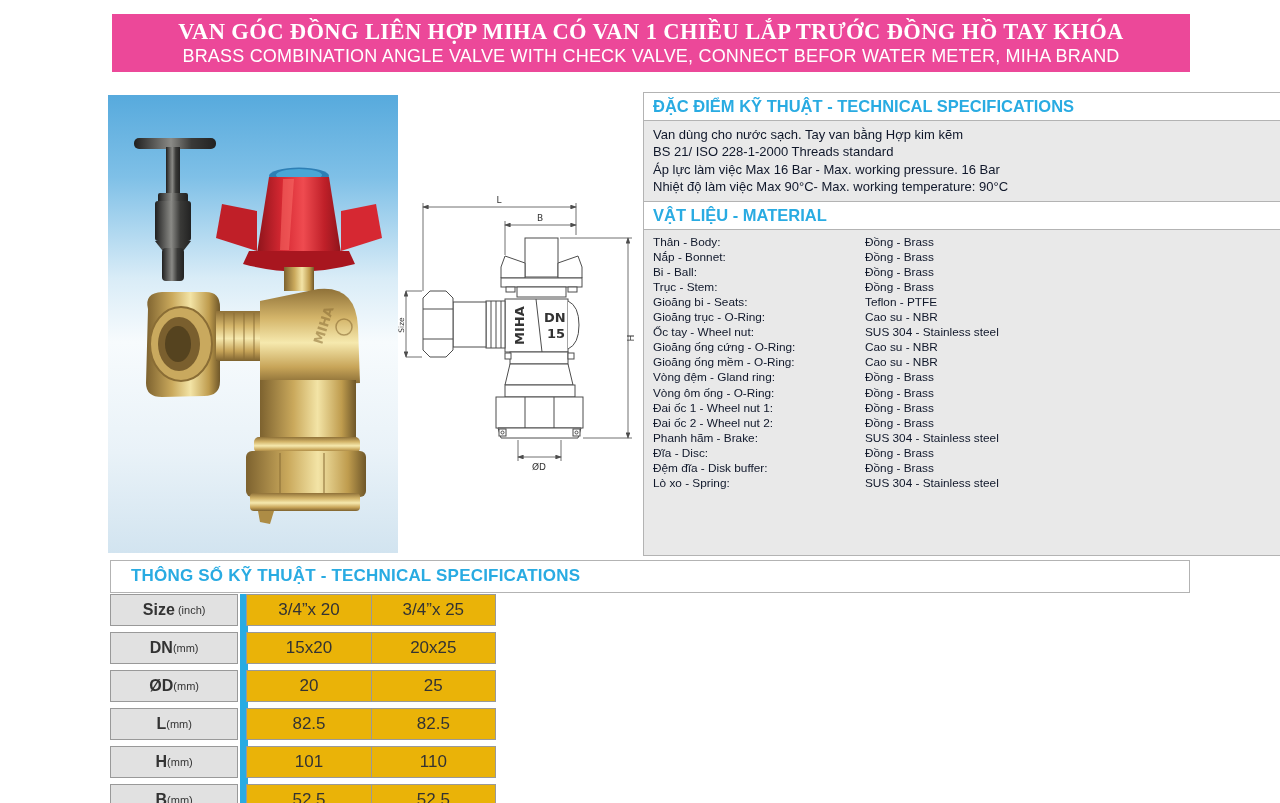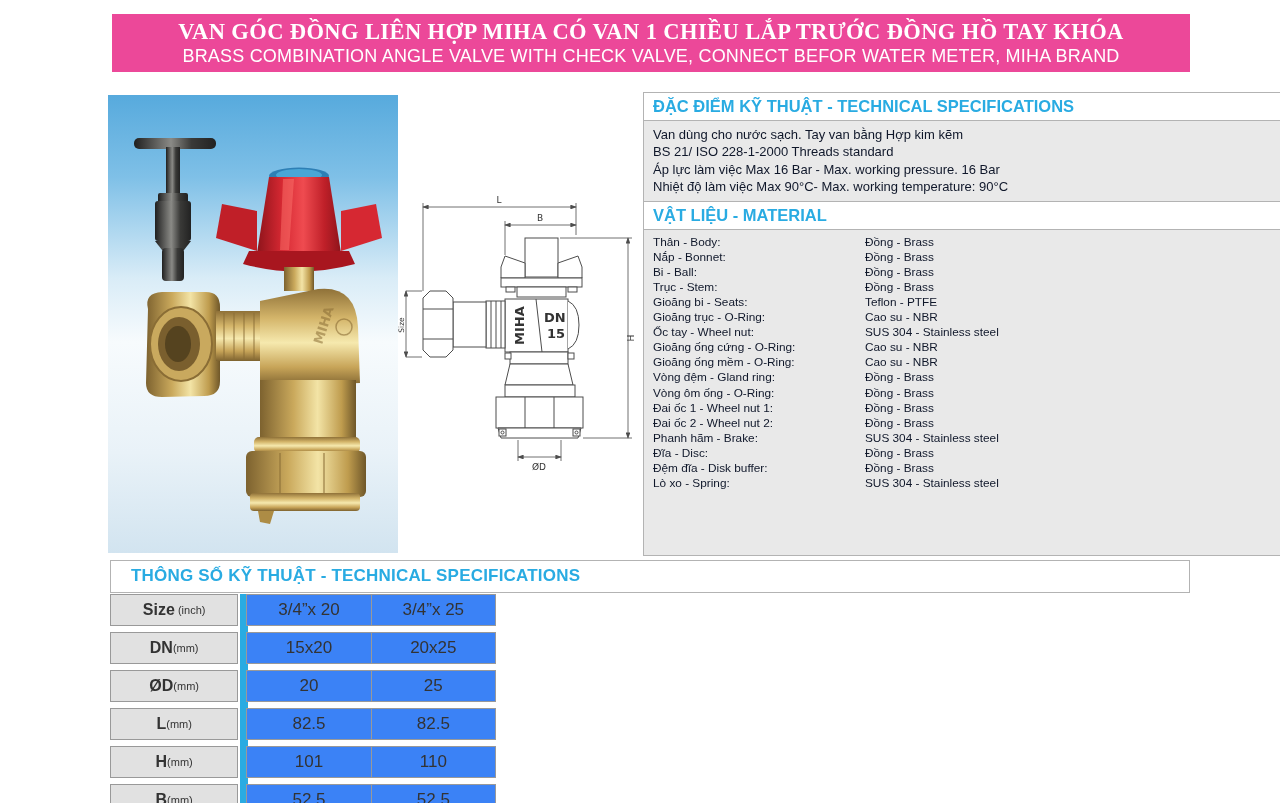--- a/index.html
+++ b/index.html
@@ -47,21 +47,21 @@
   }
   
   .spec-table{position:absolute;left:110px;top:594px;width:386px;}
   .stripe{position:absolute;left:130px;top:0;width:8px;height:222px;background:#29abe2;}
   .spec-row{display:flex;height:32px;margin-bottom:6px;position:relative;}
   .cell{box-sizing:border-box;border:1px solid #999;display:flex;align-items:center;justify-content:center;color:#333;}
   .cell.lbl{width:130px;background:#e1e1e1;font-size:16px;}
   .cell.lbl b{font-weight:bold;}
   .unit{font-size:11px;white-space:pre;}
   .spacer{width:8px;flex:0 0 8px;}
-  .cell.val{width:127px;background:#3b82f6;font-size:17px;}
+  .cell.val{width:127px;background:#eab308;font-size:17px;}
   .cell.val + .cell.val{margin-left:-1px;}
   svg text{font-family:"DejaVu Sans",sans-serif;}
 </style>
 </head>
 <body>
 
 <header class="banner">
   <div class="banner-vi">VAN GÓC ĐỒNG LIÊN HỢP MIHA CÓ VAN 1 CHIỀU LẮP TRƯỚC ĐỒNG HỒ TAY KHÓA</div>
   <div class="banner-en">BRASS COMBINATION ANGLE VALVE WITH CHECK VALVE, CONNECT BEFOR WATER METER, MIHA BRAND</div>
 </header>

